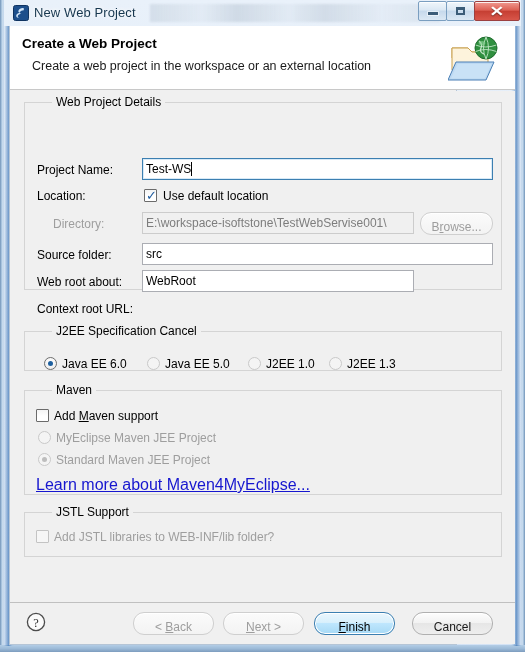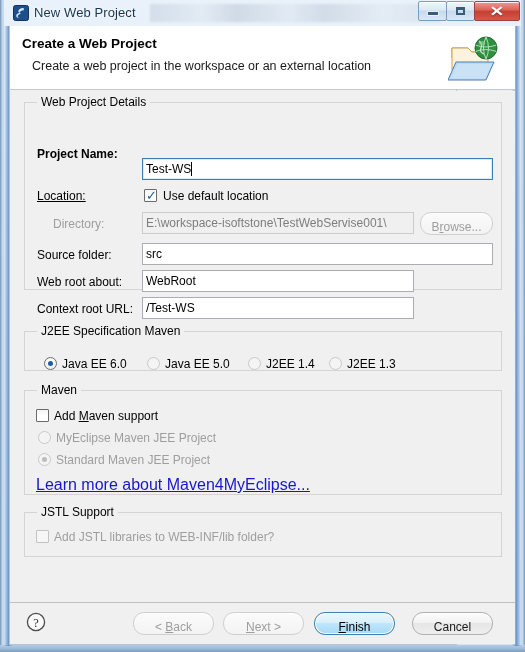--- a/index.html
+++ b/index.html
@@ -102,21 +102,21 @@
     background: #f0f0f0;
   }
 
   
   .group {
     position: absolute;
     border: 1px solid #d4d4d4;
     background: transparent;
   }
   .group-title {
-    position: absolute; top: -8px; left: 12px;
+    position: absolute; top: -8px; left: 27px;
     background: #f0f0f0; padding: 0 4px;
     font-size: 12px; color: #000;
     white-space: nowrap;
   }
 
   .lbl { position:absolute; font-size:12px; color:#000; white-space:nowrap; }
   .lbl.dim { color:#9e9e9e; }
 
   
   .tbox {
@@ -253,26 +253,26 @@
         </svg>
       </div>
     </div>
 
     <div id="body">
 
       <div class="group" style="left:14px; top:11px; width:478px; height:188px;">
         <span class="group-title">Web Project Details</span>
       </div>
 
-      <div class="lbl" style="left:27px; top:56px;font-weight:bold;">Project Name:</div>
+      <div class="lbl" style="left:27px; top:72px;">Project Name:</div>
       <div class="tbox focus" style="left:132px; top:67px; width:351px;">
         <span>Test-WS</span><span class="caret"></span>
       </div>
 
-      <div class="lbl" style="left:27px; top:98px;text-decoration:underline;">Location:</div>
+      <div class="lbl" style="left:27px; top:98px;">Location:</div>
       <div class="cb" style="left:134px; top:98px;">
         <span class="tick">✓</span>
       </div>
       <div class="lbl" style="left:153px; top:98px;">Use default location</div>
 
       <div class="lbl dim" style="left:43px; top:126px;">Directory:</div>
       <div class="tbox disabled" style="left:132px; top:121px; width:272px;">
         <span>E:\workspace-isoftstone\TestWebServise001\</span>
       </div>
       <div class="btn disabled" style="left:410px; top:121px; width:73px;">
@@ -283,38 +283,35 @@
       <div class="tbox" style="left:132px; top:152px; width:351px;">
         <span>src</span>
       </div>
 
       <div class="lbl" style="left:27px; top:184px;">Web root about:</div>
       <div class="tbox" style="left:132px; top:179px; width:272px;">
         <span>WebRoot</span>
       </div>
 
       <div class="lbl" style="left:27px; top:211px;">Context root URL:</div>
-      <div class="tbox" style="left:132px; top:206px; width:272px;">
-        <span>/Test-WS</span>
-      </div>
 
       <div class="group" style="left:14px; top:240px; width:478px; height:40px;">
-        <span class="group-title">J2EE Specification Maven</span>
+        <span class="group-title">J2EE Specification Cancel</span>
       </div>
 
       <div class="rb" style="left:34px; top:266px;">
         <span class="dot"></span>
       </div>
       <div class="lbl" style="left:52px; top:266px;">Java EE 6.0</div>
 
       <div class="rb disabled" style="left:137px; top:266px;"></div>
       <div class="lbl" style="left:155px; top:266px;">Java EE 5.0</div>
 
       <div class="rb disabled" style="left:238px; top:266px;"></div>
-      <div class="lbl" style="left:256px; top:266px;">J2EE 1.4</div>
+      <div class="lbl" style="left:256px; top:266px;">J2EE 1.0</div>
 
       <div class="rb disabled" style="left:319px; top:266px;"></div>
       <div class="lbl" style="left:337px; top:266px;">J2EE 1.3</div>
 
       <div class="group" style="left:14px; top:299px; width:478px; height:105px;">
         <span class="group-title">Maven</span>
       </div>
 
       <div class="cb" style="left:26px; top:318px;"></div>
       <div class="lbl" style="left:44px; top:318px;">Add <u>M</u>aven support</div>

